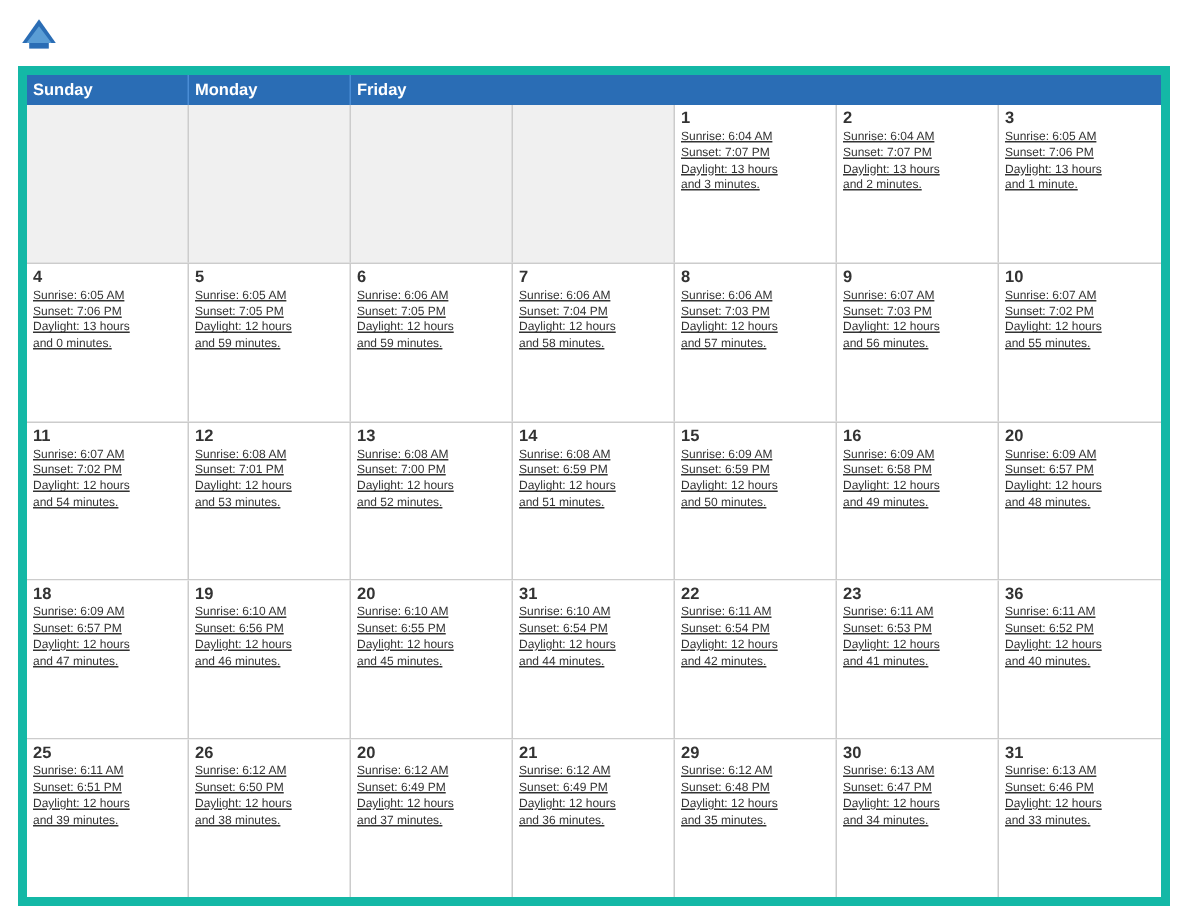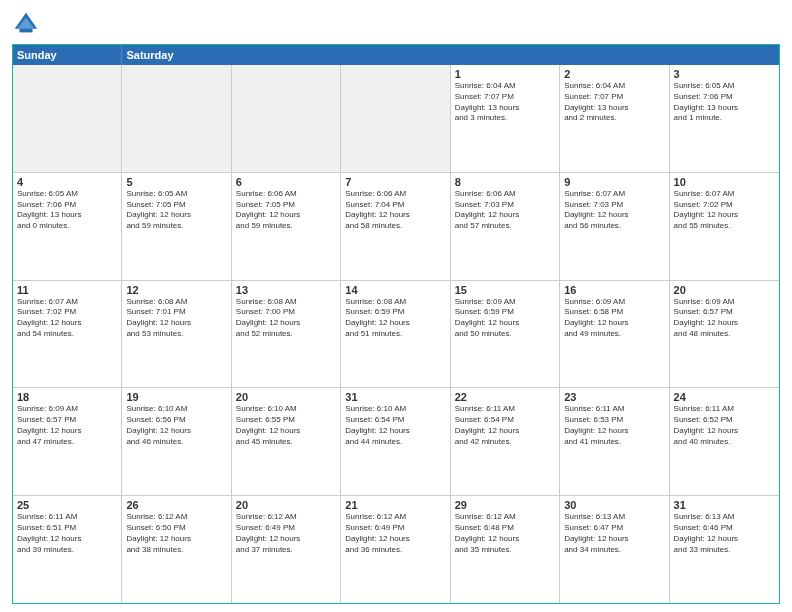--- a/index.html
+++ b/index.html
@@ -57,21 +57,21 @@
       line-height: 1.1;
     }
     .subtitle {
       font-size: 14px;
       color: #555;
     }
     .calendar {
       flex: 1;
       display: flex;
       flex-direction: column;
-      border: 1px solid #14b8a6;
+      border: 6px solid #14b8a6;
       justify-content: center;
     }
     .cal-header {
       display: grid;
       grid-template-columns: repeat(7, 1fr);
       background: #2a6db5;
     }
     .cal-header-cell {
       color: #fff;
       font-size: 11px;
@@ -109,20 +109,21 @@
       font-size: 11px;
       font-weight: bold;
       color: #333;
       display: block;
       margin-bottom: 1px;
     }
     .day-info {
       font-size: 8px;
       color: #333;
       line-height: 1.35;
+      text-decoration: underline;
     }
   </style>
 </head>
 <body>
 
 <div class="page">
   <div class="header">
     <div class="logo">
       <svg class="logo-icon" viewBox="0 0 30 30" xmlns="http://www.w3.org/2000/svg">
         <polygon points="15,3 27,20 3,20" fill="#2a6db5"></polygon>
@@ -136,21 +137,22 @@
     </div>
     <div class="title-block">
       <div class="main-title"></div>
       <div class="subtitle"></div>
     </div>
   </div>
 
   <div class="calendar">
     <div class="cal-header">
     <div class="cal-header-cell">Sunday</div>
-        <div class="cal-header-cell">Saturday</div>
+        <div class="cal-header-cell">Monday</div>
+        <div class="cal-header-cell">Friday</div>
       </div>
     <div class="cal-body">
     <div class="cal-row">
           <div class="cal-cell empty shaded"></div>
           <div class="cal-cell empty shaded"></div>
           <div class="cal-cell empty shaded"></div>
           <div class="cal-cell empty shaded"></div>
           <div class="cal-cell">
             <span class="day-num">1</span>
             <div class="day-info" style="white-space: pre-line;">Sunrise: 6:04 AM
@@ -312,21 +314,21 @@
 and 42 minutes.</div>
           </div>
           <div class="cal-cell">
             <span class="day-num">23</span>
             <div class="day-info" style="white-space: pre-line;">Sunrise: 6:11 AM
 Sunset: 6:53 PM
 Daylight: 12 hours
 and 41 minutes.</div>
           </div>
           <div class="cal-cell">
-            <span class="day-num">24</span>
+            <span class="day-num">36</span>
             <div class="day-info" style="white-space: pre-line;">Sunrise: 6:11 AM
 Sunset: 6:52 PM
 Daylight: 12 hours
 and 40 minutes.</div>
           </div>
         </div>
         <div class="cal-row">
           <div class="cal-cell">
             <span class="day-num">25</span>
             <div class="day-info" style="white-space: pre-line;">Sunrise: 6:11 AM

